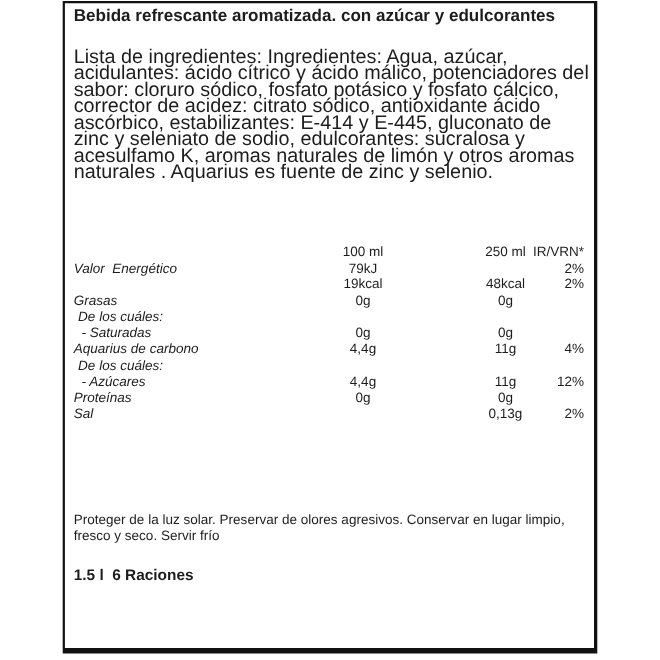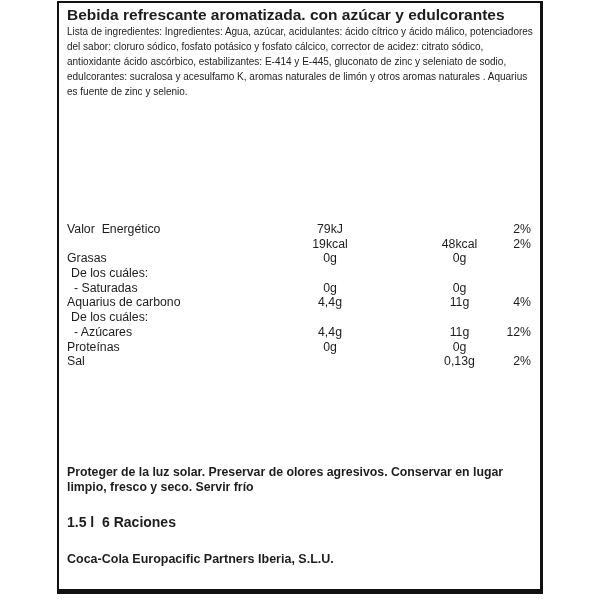--- a/index.html
+++ b/index.html
@@ -31,50 +31,49 @@
   .title {
     top: 2px;
     width: 470px;
     font-size: 15.5px;
     line-height: 20px;
     font-weight: bold;
     letter-spacing: 0px;
     white-space: pre;
   }
   .ingredients {
-    top: 21px;
+    top: 41px;
     width: 470px;
-    font-size: 10px;
+    font-size: 18px;
     line-height: 15px;
   }
   .claim {
     top: 134px;
     width: 460px;
     font-size: 12.3px;
     line-height: 15px;
   }
   .ntable {
     top: 219px;
     width: 464px;
     font-size: 12.3px;
   }
   .trow { position: relative; height: 14.7px; }
   .tc { position: absolute; top: 0; line-height: 14.7px; white-space: pre; }
-  .c0 { left: 0; }
+  .c0 { left: 0; font-style: italic; }
   .c0.ind1 { left: 4px; }
   .c0.ind2 { left: 7px; }
   .c1 { left: 200px; width: 126px; text-align: center; }
   .c2 { left: 325px; width: 135px; text-align: center; }
   .c3 { left: 380px; width: 84px; text-align: right; }
   .storage {
     top: 462px;
     width: 470px;
     font-size: 12.3px;
     line-height: 15px;
-    font-weight: bold;
   }
   .size {
     top: 511px;
     width: 460px;
     font-size: 14px;
     font-weight: bold;
     white-space: pre;
   }
   .company {
     top: 548px;
@@ -97,20 +96,26 @@
 
 <div class="canvas">
   <div class="label-box">
 
     <div class="blk title">Bebida refrescante aromatizada. con azúcar y edulcorantes</div>
 
     <div class="blk ingredients">Lista de ingredientes: Ingredientes: Agua, azúcar, acidulantes: ácido cítrico y ácido málico, potenciadores del sabor: cloruro sódico, fosfato potásico y fosfato cálcico, corrector de acidez: citrato sódico, antioxidante ácido ascórbico, estabilizantes: E-414 y E-445, gluconato de zinc y seleniato de sodio, edulcorantes: sucralosa y acesulfamo K, aromas naturales de limón y otros aromas naturales . Aquarius es fuente de zinc y selenio.</div>
 
 
     <div class="blk ntable">
+        <div class="trow">
+          <div class="tc c0"></div>
+          <div class="tc c1">100 ml</div>
+          <div class="tc c2">250 ml</div>
+          <div class="tc c3">IR/VRN*</div>
+        </div>
         <div class="trow">
           <div class="tc c0">Valor  Energético</div>
           <div class="tc c1">79kJ</div>
           <div class="tc c3">2%</div>
         </div>
         <div class="trow">
           <div class="tc c0"></div>
           <div class="tc c1">19kcal</div>
           <div class="tc c2">48kcal</div>
           <div class="tc c3">2%</div>
@@ -161,17 +166,16 @@
           <div class="tc c0">Sal</div>
           <div class="tc c2">0,13g</div>
           <div class="tc c3">2%</div>
         </div>
       </div>
 
     <div class="blk storage">Proteger de la luz solar. Preservar de olores agresivos. Conservar en lugar limpio, fresco y seco. Servir frío</div>
 
     <div class="blk size">1.5 l  6 Raciones</div>
 
-    <div class="blk company">Coca-Cola Europacific Partners Iberia, S.L.U.</div>
 
 
   </div>
 </div>
 
 </body></html>

